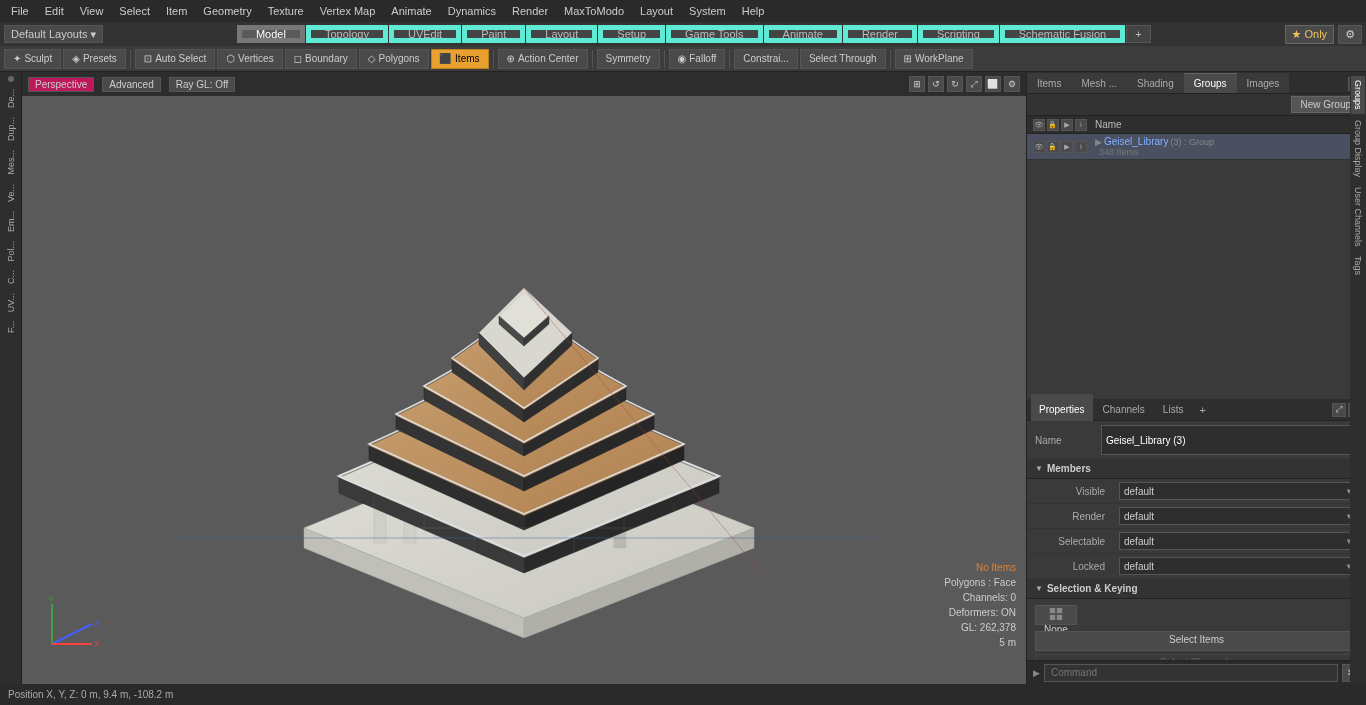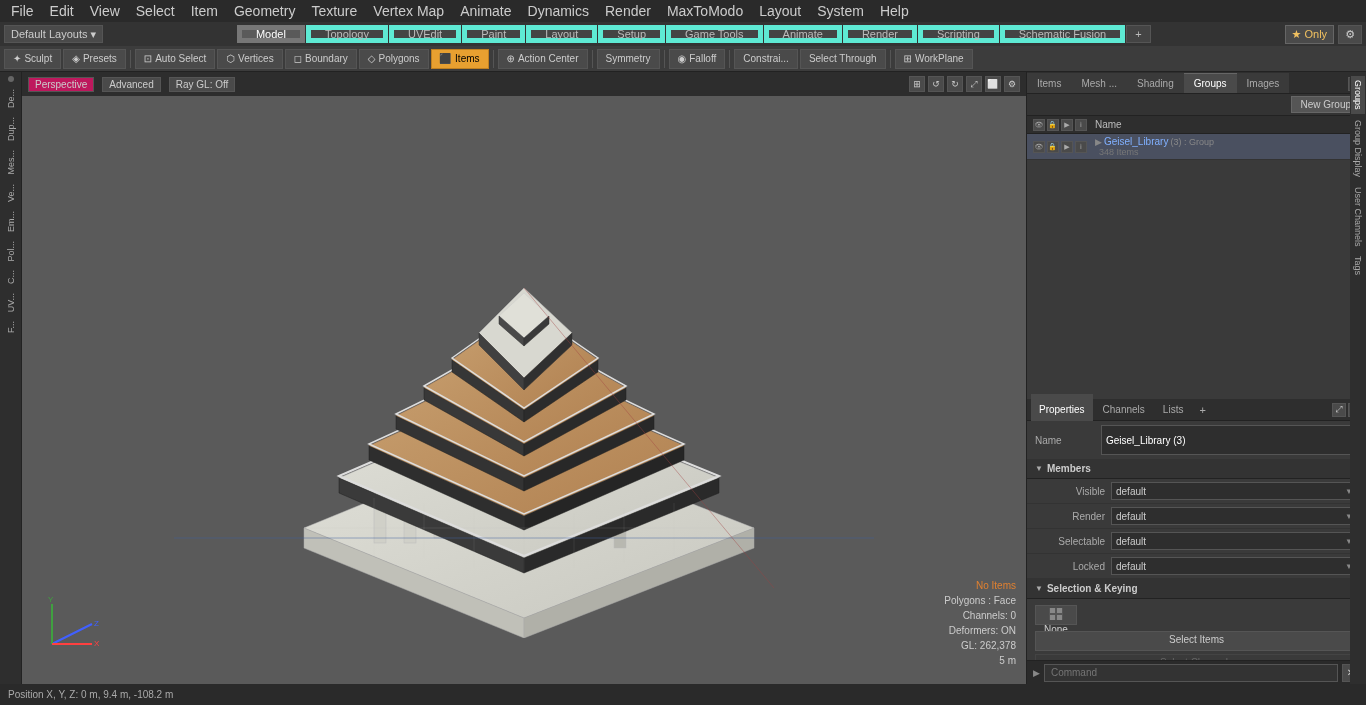--- a/index.html
+++ b/index.html
@@ -22,21 +22,21 @@
       display: flex;
       align-items: center;
       padding: 0 4px;
       gap: 2px;
       flex-shrink: 0;
     }
     .menu-item {
       padding: 2px 7px;
       color: #ccc;
       cursor: pointer;
-      font-size: 14px;
+      font-size: 11px;
     }
 
     
     .layout-bar {
       height: 24px;
       background: #333;
       display: flex;
       align-items: center;
       padding: 0 4px;
       flex-shrink: 0;
@@ -231,21 +231,21 @@
       height: 500px;
     }
     .building-svg {
       width: 100%;
       height: 100%;
     }
 
     
     .status-overlay {
       position: absolute;
-      bottom: 16px;
+      bottom: 34px;
       right: 10px;
       text-align: right;
       color: #ccc;
       font-size: 10px;
       line-height: 1.5;
     }
     .status-no-items {
       color: #e08030;
     }
 
@@ -490,21 +490,21 @@
     .section-label {
       color: #ccc;
       font-size: 10px;
       font-weight: bold;
     }
 
     .prop-row {
       display: flex;
       align-items: center;
       padding: 3px 8px;
-      gap: 6px;
+      gap: 14px;
       border-bottom: 1px solid #333;
     }
     .prop-row-label {
       color: #aaa;
       font-size: 10px;
       width: 70px;
       text-align: right;
     }
     .prop-dropdown {
       flex: 1;

